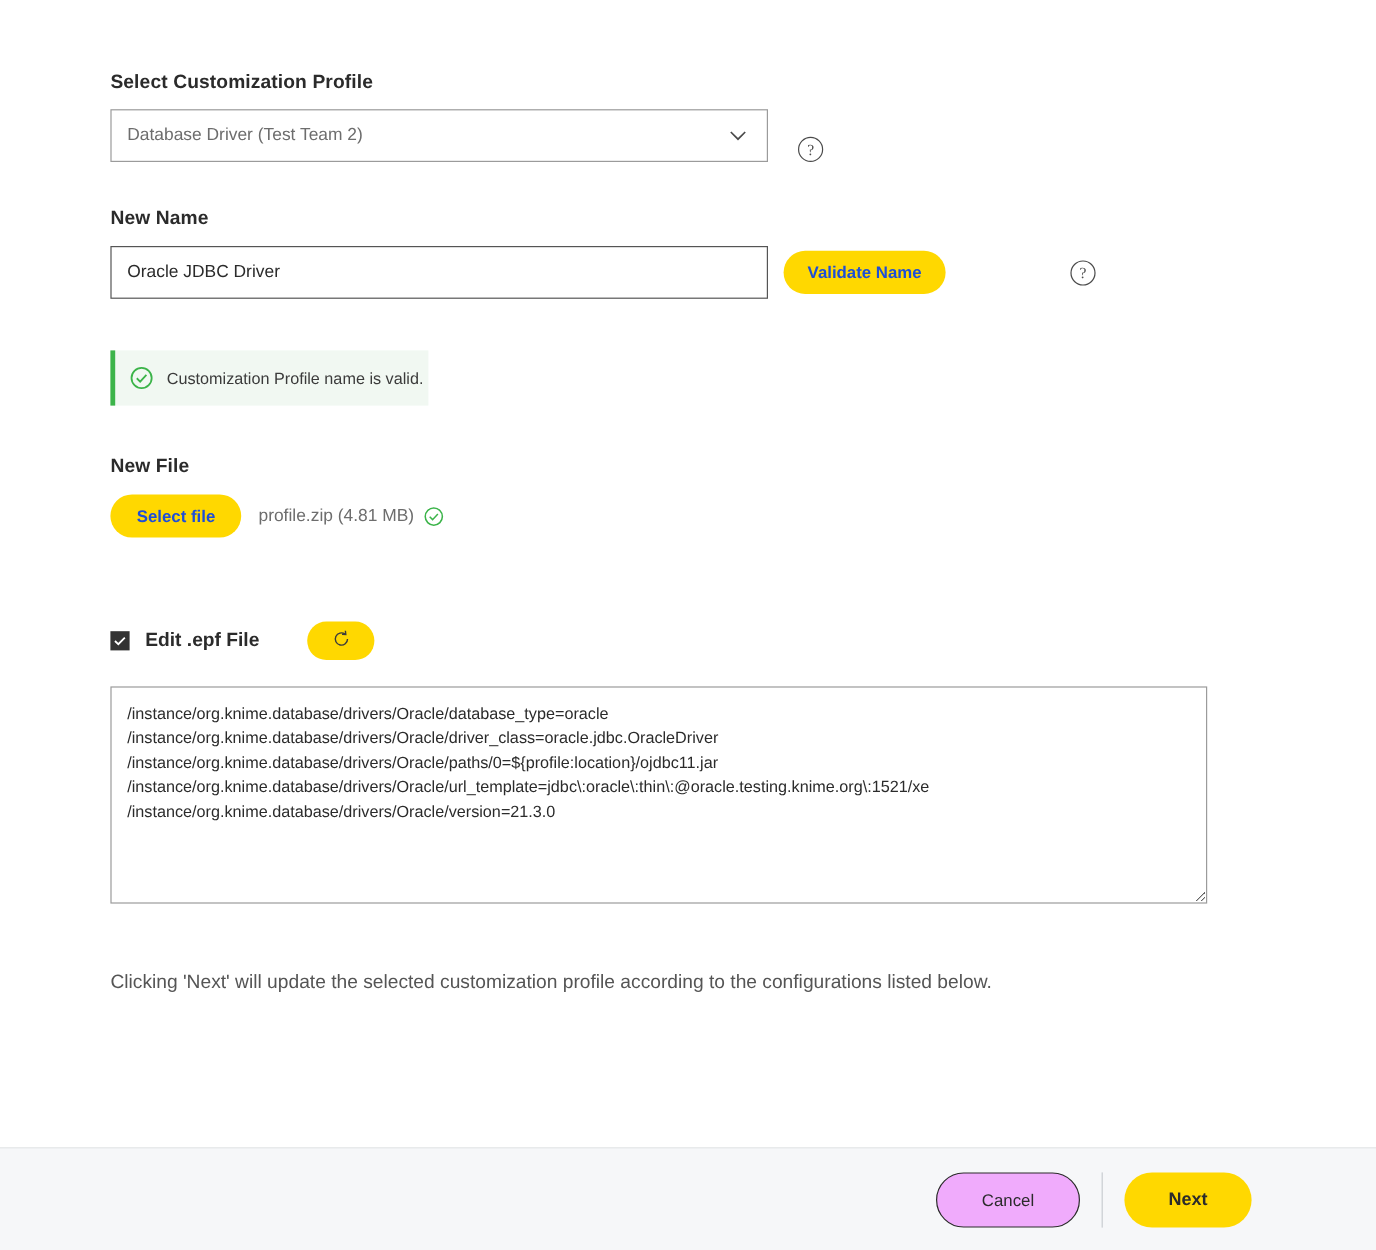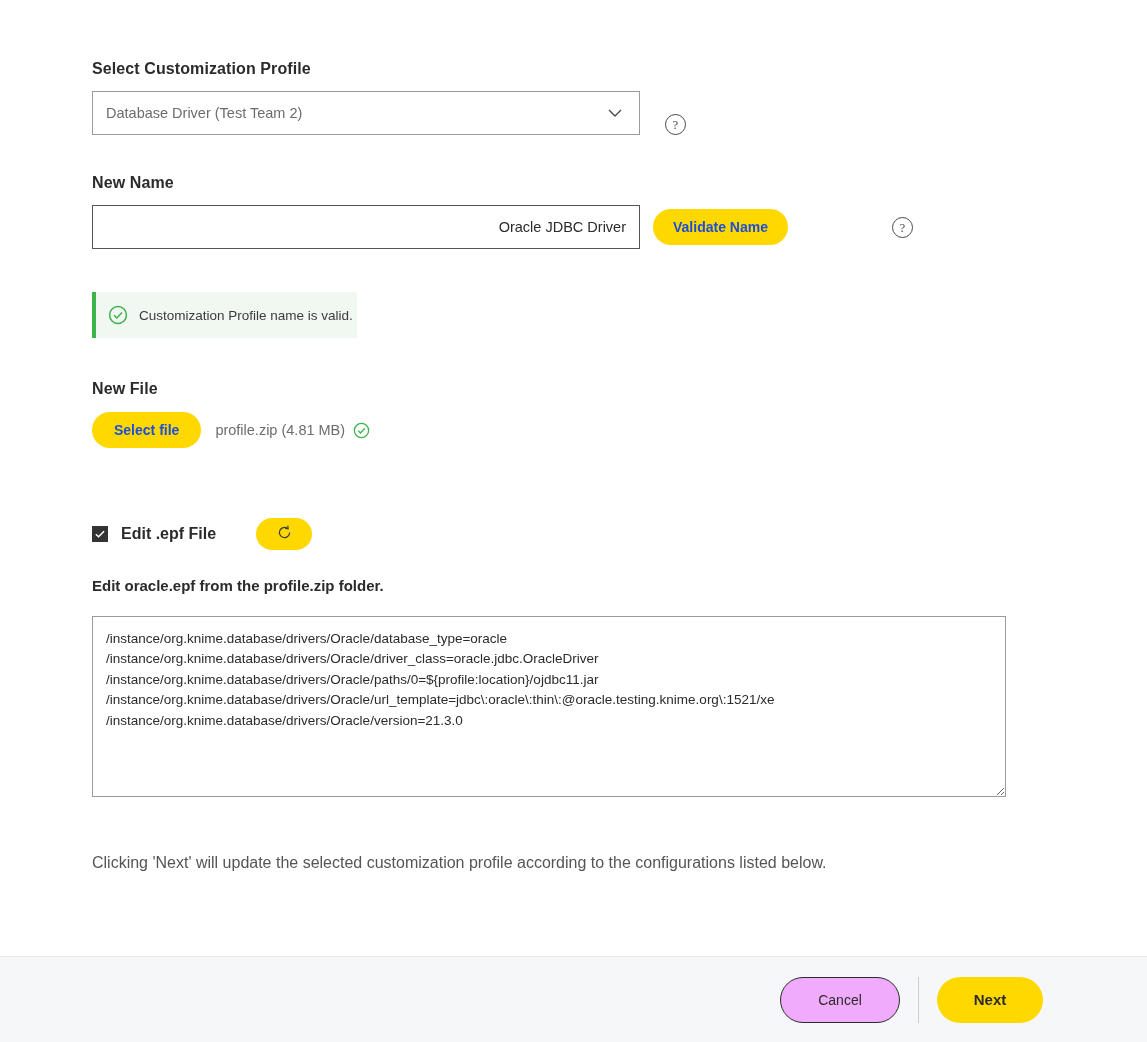--- a/index.html
+++ b/index.html
@@ -92,21 +92,20 @@
     width: 548px;
     height: 44px;
     border: 1px solid #555555;
     background: #ffffff;
     box-sizing: border-box;
     padding: 0 13px;
     font-size: 14.5px;
     font-family: "Liberation Sans", sans-serif;
     color: #2b2b2b;
     outline: none;
-    text-align: right;
   }
   .btn-yellow {
     background: #FFD800;
     border: none;
     border-radius: 22px;
     height: 36px;
     padding: 0 20px;
     font-size: 14px;
     font-weight: bold;
     font-family: "Liberation Sans", sans-serif;
@@ -322,21 +321,20 @@
         <span class="epf-label">Edit .epf File</span>
         <button class="refresh-btn">
           <span>
             <svg viewBox="0 0 20 20" width="17" height="17">
               <path d="M16 10 A6 6 0 1 1 13.6 5.2" fill="none" stroke="#3b3b3b" stroke-width="1.4"></path>
               <path d="M13.9 1.9 L14.3 5.6 L10.6 5.3" fill="none" stroke="#3b3b3b" stroke-width="1.4"></path>
             </svg>
           </span>
         </button>
       </div>
-      <div class="epf-sub">Edit oracle.epf from the profile.zip folder.</div>
       <textarea class="epf-textarea" spellcheck="false" style="">/instance/org.knime.database/drivers/Oracle/database_type=oracle
 /instance/org.knime.database/drivers/Oracle/driver_class=oracle.jdbc.OracleDriver
 /instance/org.knime.database/drivers/Oracle/paths/0=${profile:location}/ojdbc11.jar
 /instance/org.knime.database/drivers/Oracle/url_template=jdbc\:oracle\:thin\:@oracle.testing.knime.org\:1521/xe
 /instance/org.knime.database/drivers/Oracle/version=21.3.0</textarea>
     </div>
 
     <div class="footnote">Clicking 'Next' will update the selected customization profile according to the configurations listed below.</div>
   </div>
 

